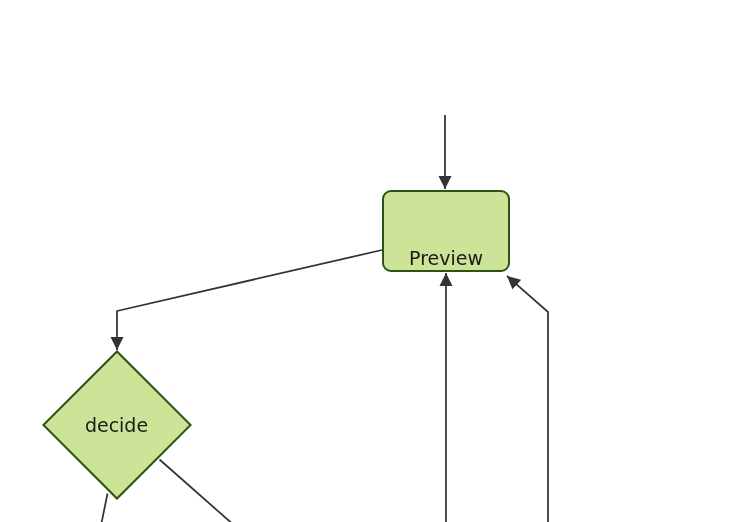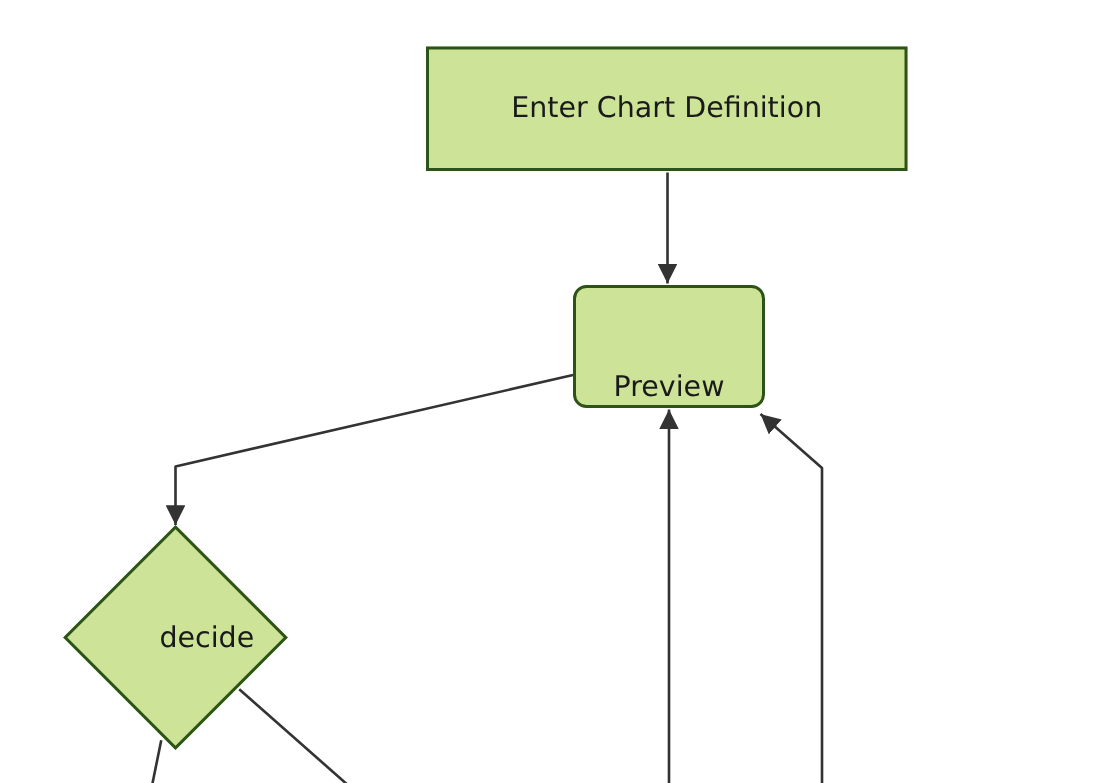--- a/index.html
+++ b/index.html
@@ -68,21 +68,21 @@
     transform: rotate(45deg);
   }
   .diamond-label {
     position: absolute;
     left: 63.5px;
     top: 372px;
     width: 106px;
     height: 106px;
     display: flex;
     align-items: center;
-    justify-content: flex-end;
+    justify-content: center;
     color: var(--text-color, #1a1a1a);
     font-size: 19px;
     white-space: nowrap;
   }
 </style>
 </head>
 <body>
 
 <div class="canvas">
 
@@ -99,23 +99,20 @@
 
     <path class="edge" d="M446,523 L446,273" marker-end="url(#arrowhead)"></path>
 
     <path class="edge" d="M548,523 L548,312 L507,276" marker-end="url(#arrowhead)"></path>
 
     <path class="edge" d="M107.5,493.5 L101.5,523"></path>
 
     <path class="edge" d="M159.5,459.5 L231.5,523"></path>
   </svg>
 
-  <div class="node node-rect">
-    <span>Enter Chart Definition</span>
-  </div>
 
   <div class="node node-rounded">
     <span>Preview</span>
   </div>
 
   <div class="diamond-shape"></div>
   <div class="diamond-label">
     <span>decide</span>
   </div>
 

